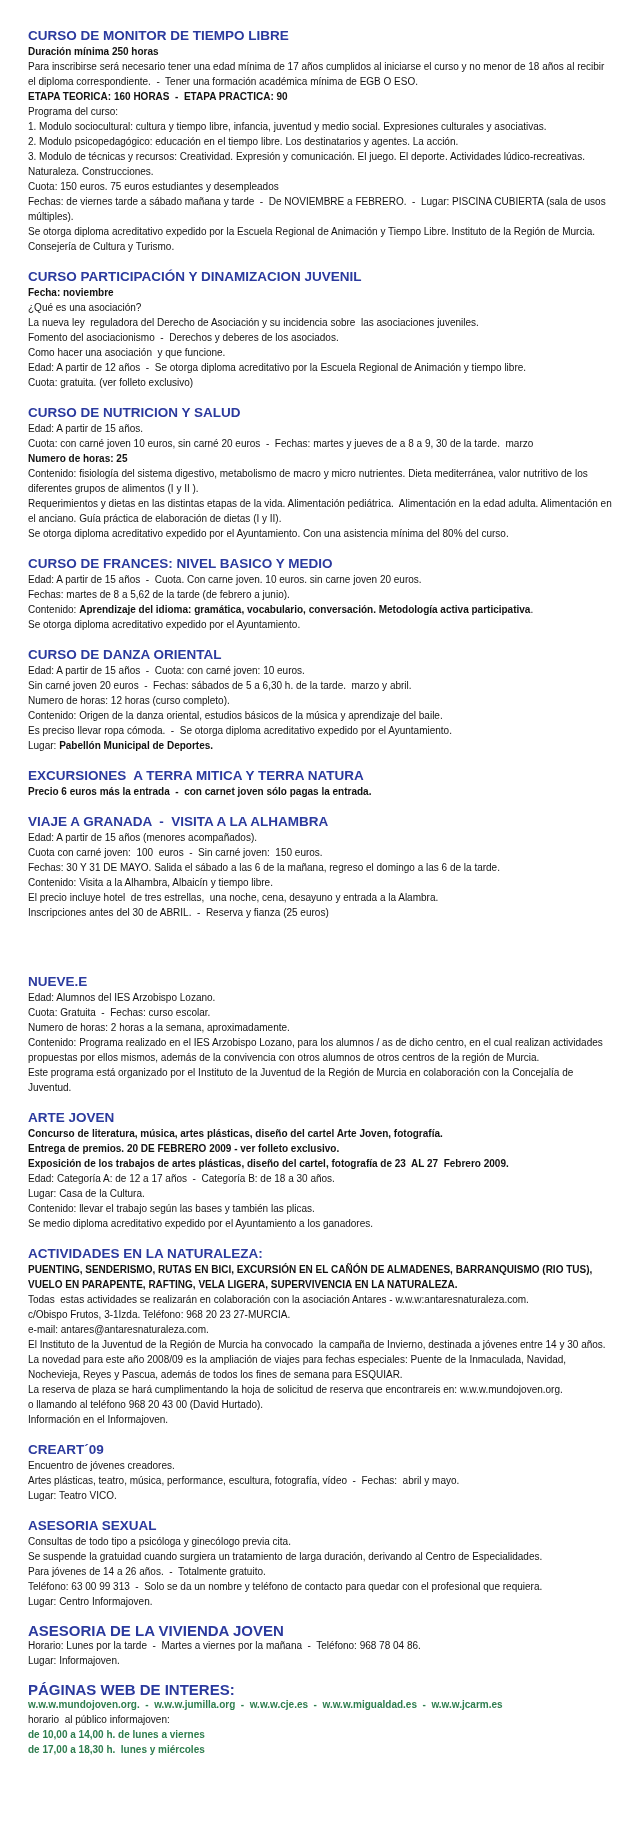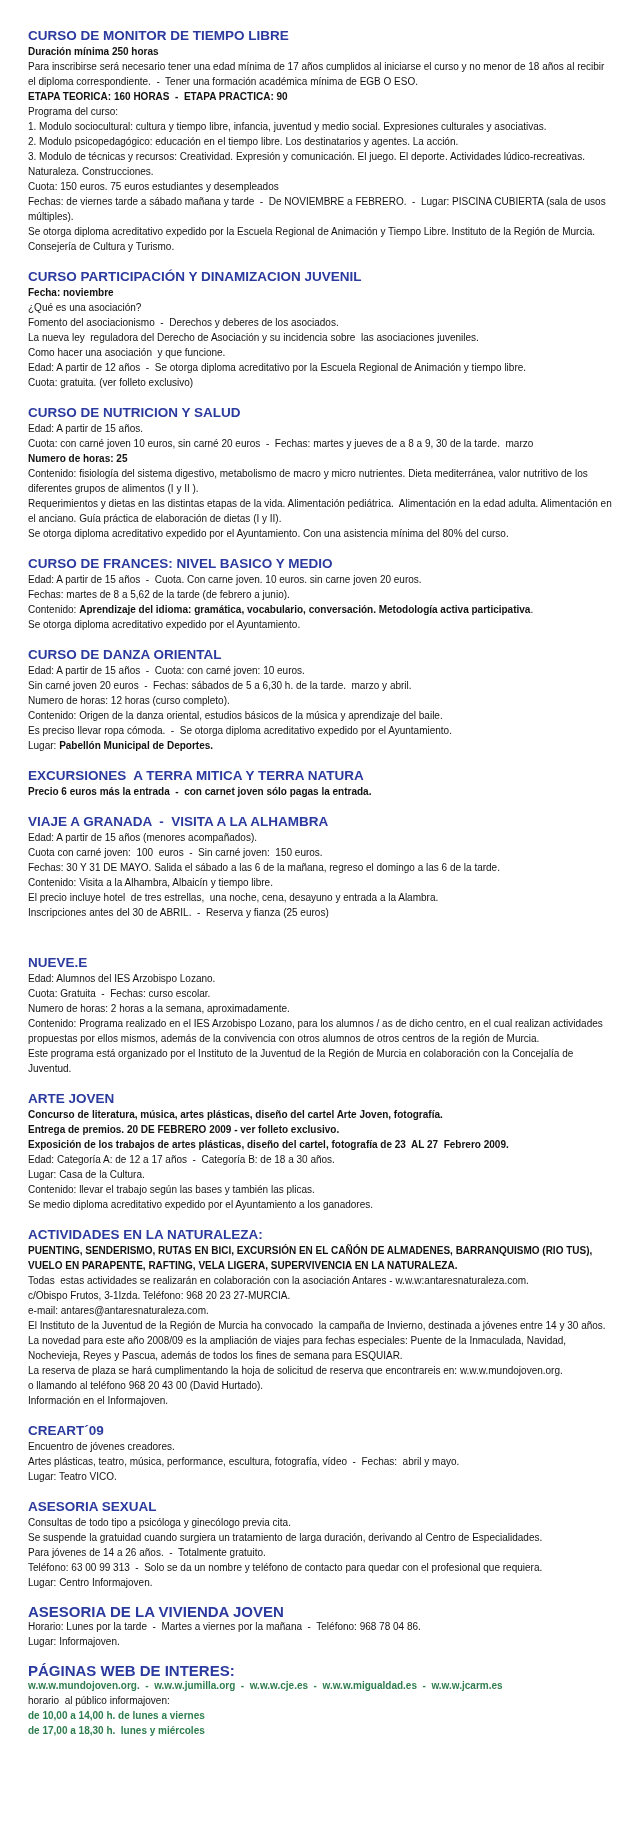--- a/index.html
+++ b/index.html
@@ -23,21 +23,21 @@
     font-size: 13.5px;
     line-height: 17px;
     font-weight: bold;
     margin: 14px 0 0 0;
     white-space: pre-wrap;
   }
   .h.sm {
     font-size: 15px;
     line-height: 15px;
   }
-  .gap-lg .h { margin-top: 34px; }
+  .gap-lg .h { margin-top: 53px; }
   .footer-block { margin-top: 17px; }
   .line {
     font-size: 10px;
     line-height: 15px;
     white-space: pre-wrap;
   }
   .b { font-weight: bold; }
   .g { color: #2e7d4e; font-weight: bold; }
 </style>
 </head>
@@ -55,22 +55,22 @@
         <div class="line"><span>2. Modulo psicopedagógico: educación en el tiempo libre. Los destinatarios y agentes. La acción.</span></div>
         <div class="line"><span>3. Modulo de técnicas y recursos: Creatividad. Expresión y comunicación. El juego. El deporte. Actividades lúdico-recreativas. Naturaleza. Construcciones.</span></div>
         <div class="line"><span>Cuota: 150 euros. 75 euros estudiantes y desempleados</span></div>
         <div class="line"><span>Fechas: de viernes tarde a sábado mañana y tarde  -  De NOVIEMBRE a FEBRERO.  -  Lugar: PISCINA CUBIERTA (sala de usos múltiples).</span></div>
         <div class="line"><span>Se otorga diploma acreditativo expedido por la Escuela Regional de Animación y Tiempo Libre. Instituto de la Región de Murcia. Consejería de Cultura y Turismo.</span></div>
       </section>
       <section class="sec">
         <h2 class="h">CURSO PARTICIPACIÓN Y DINAMIZACION JUVENIL</h2>
         <div class="line"><span class="b">Fecha: noviembre</span></div>
         <div class="line"><span>¿Qué es una asociación?</span></div>
+        <div class="line"><span>La nueva ley  reguladora del Derecho de Asociación y su incidencia sobre  las asociaciones juveniles.</span></div>
         <div class="line"><span>Fomento del asociacionismo  -  Derechos y deberes de los asociados.</span></div>
-        <div class="line"><span>La nueva ley  reguladora del Derecho de Asociación y su incidencia sobre  las asociaciones juveniles.</span></div>
         <div class="line"><span>Como hacer una asociación  y que funcione.</span></div>
         <div class="line"><span>Edad: A partir de 12 años  -  Se otorga diploma acreditativo por la Escuela Regional de Animación y tiempo libre.</span></div>
         <div class="line"><span>Cuota: gratuita. (ver folleto exclusivo)</span></div>
       </section>
       <section class="sec">
         <h2 class="h">CURSO DE NUTRICION Y SALUD</h2>
         <div class="line"><span>Edad: A partir de 15 años.</span></div>
         <div class="line"><span>Cuota: con carné joven 10 euros, sin carné 20 euros  -  Fechas: martes y jueves de a 8 a 9, 30 de la tarde.  marzo</span></div>
         <div class="line"><span class="b">Numero de horas: 25</span></div>
         <div class="line"><span>Contenido: fisiología del sistema digestivo, metabolismo de macro y micro nutrientes. Dieta mediterránea, valor nutritivo de los diferentes grupos de alimentos (I y II ).</span></div>

